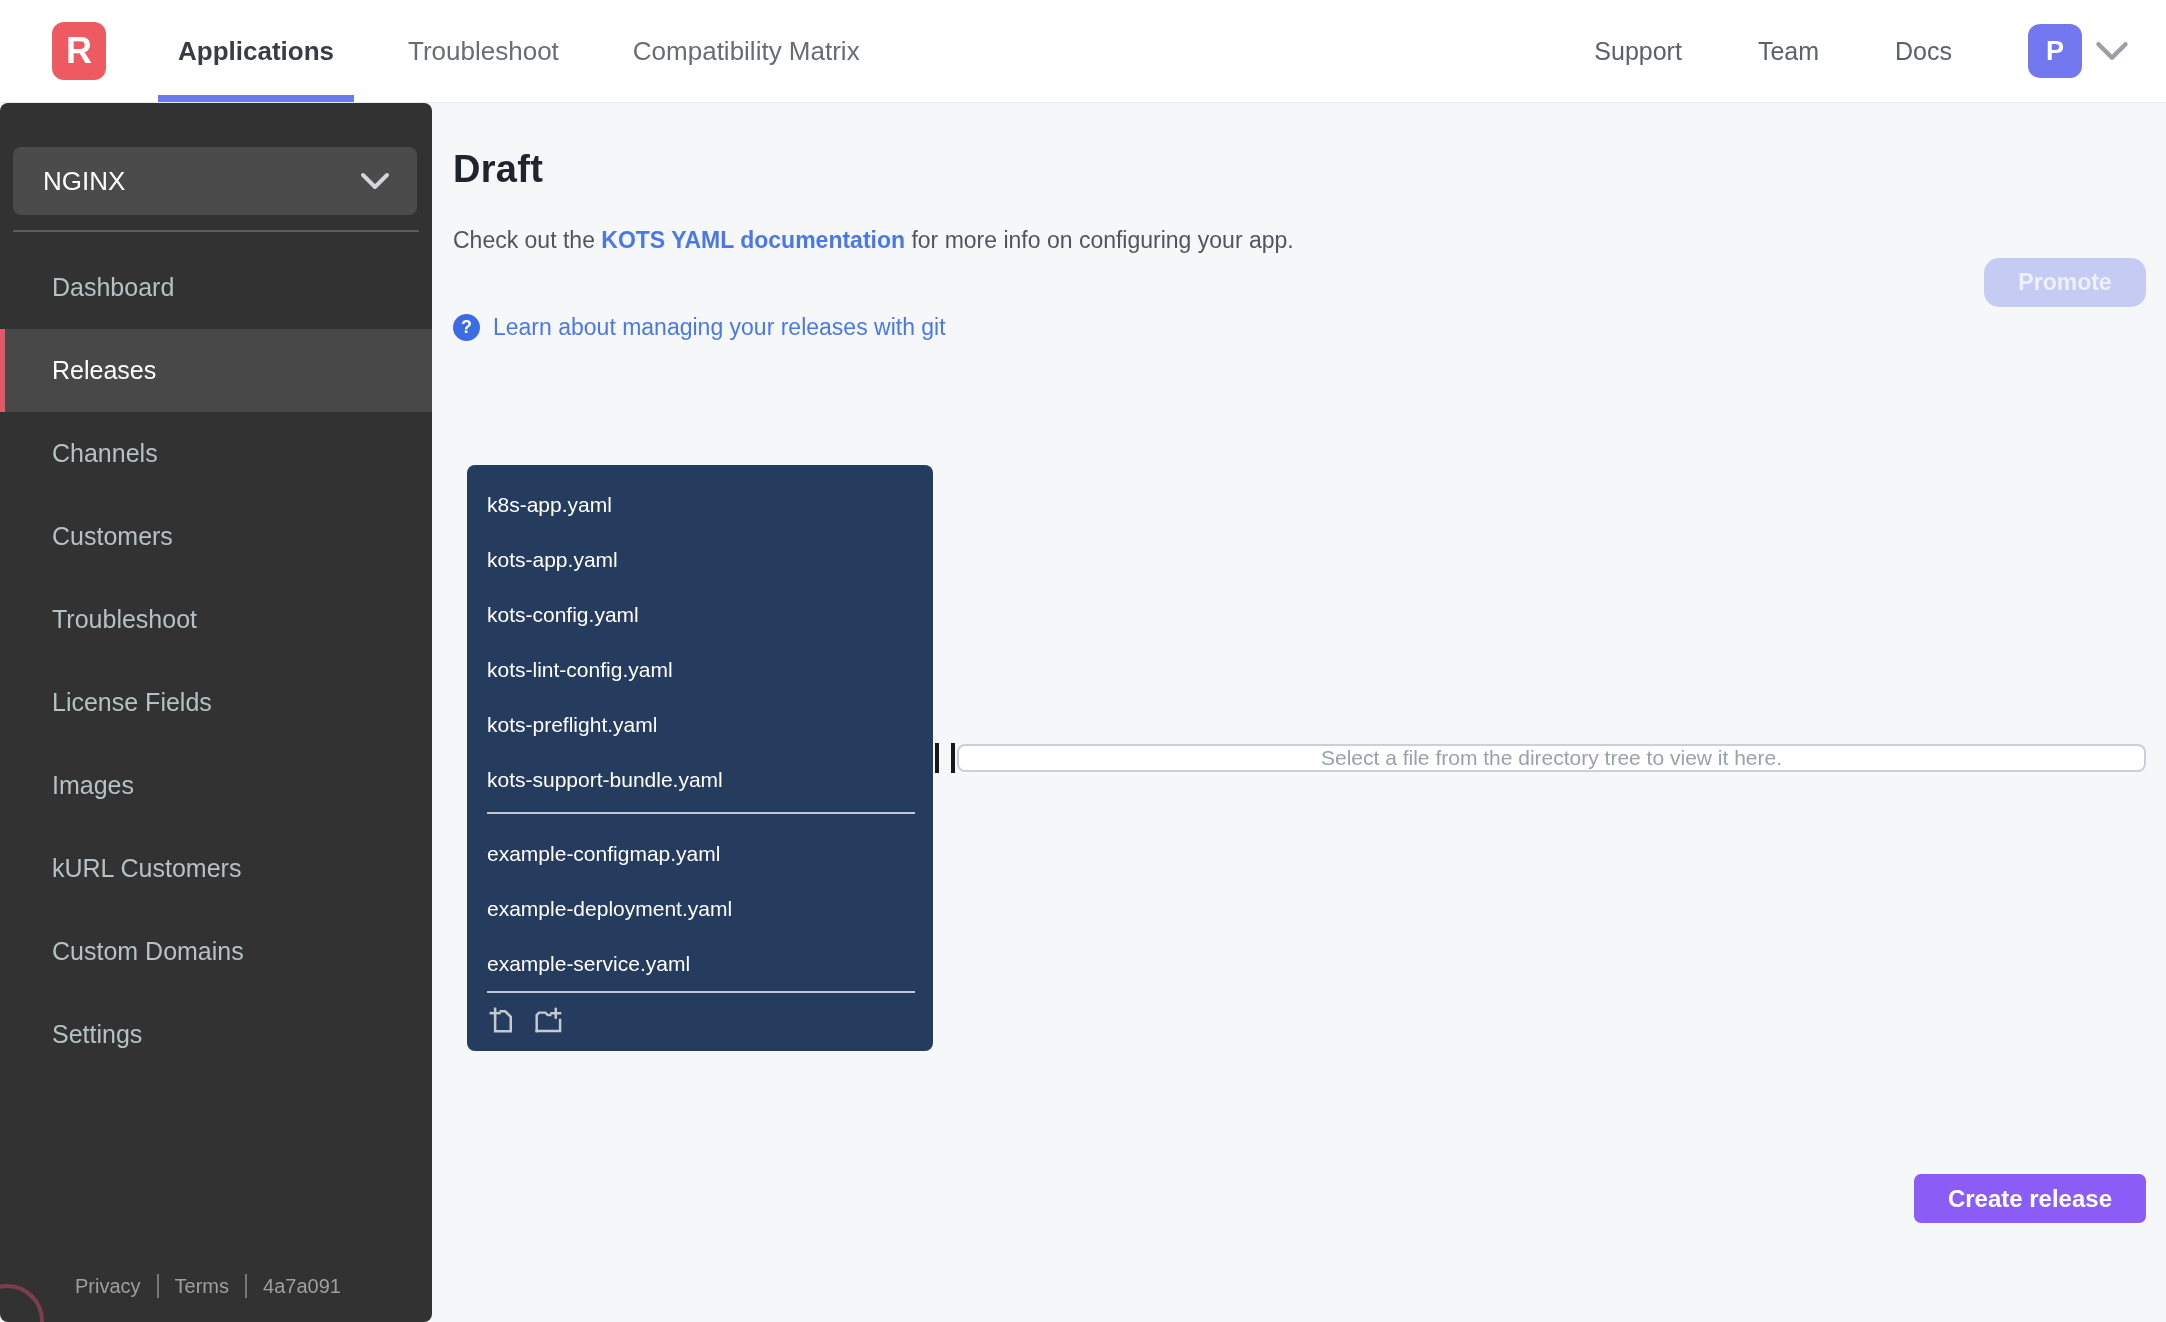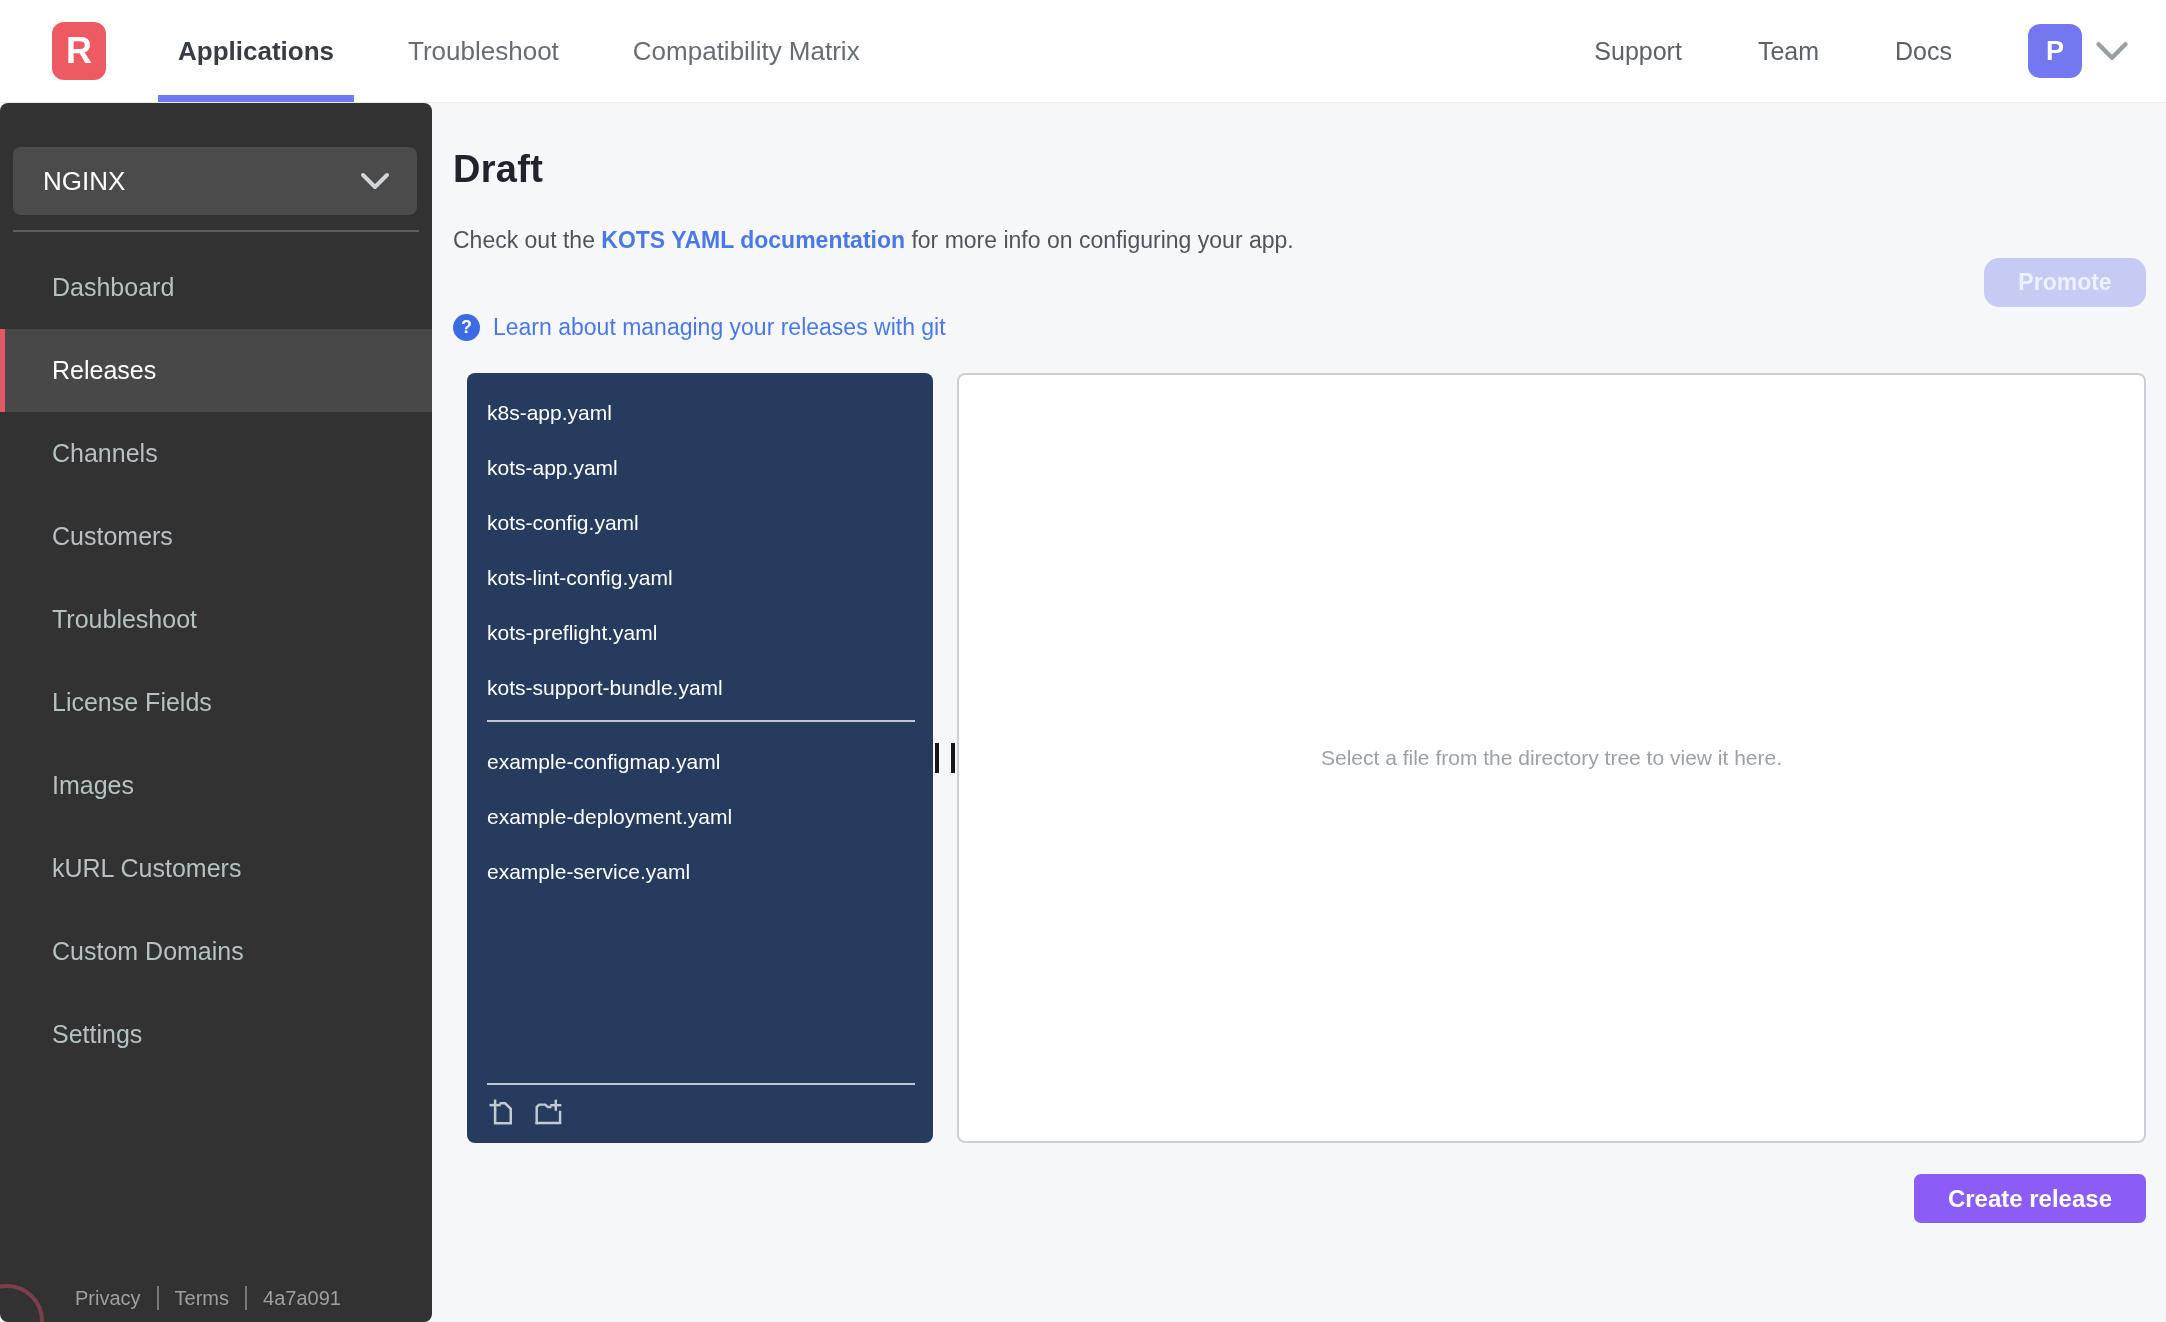--- a/index.html
+++ b/index.html
@@ -61,21 +61,21 @@
   .side-menu { margin-top: 14px; }
   .side-item {
     height: 83px; display: flex; align-items: center; padding-left: 52px;
     font-size: 25px; color: #b5c1c3; cursor: pointer;
   }
   .side-item.active {
     background: #484848; border-left: 5px solid #e4566a; padding-left: 47px;
     color: #ffffff; font-weight: 500;
   }
   .side-footer {
-    position: absolute; bottom: 12px; left: 75px;
+    position: absolute; bottom: 24px; left: 75px;
     display: flex; align-items: center; gap: 16px;
     font-size: 20px; color: #9f9f9f;
   }
   .side-footer .flink { cursor: pointer; }
   .pipe { width: 2px; height: 24px; background: #787878; }
   .arc {
     position: absolute; bottom: -36px; left: -30px; width: 74px; height: 74px;
     border-radius: 50%; border: 4px solid #7e3d4a;
   }
 
@@ -105,21 +105,21 @@
 
   .learn-row { margin-top: 57px; display: flex; align-items: center; gap: 13px; height: 30px; }
   .q-icon {
     width: 27px; height: 27px; border-radius: 50%; background: #3c6ce4;
     color: #fff; font-weight: 700; font-size: 18px; line-height: 1;
     display: flex; align-items: center; justify-content: center; flex: none;
   }
   .learn-link { color: #4a78e8; font-size: 23px; cursor: pointer; text-decoration: none; }
 
   
-  .panes { margin-left: 14px; margin-top: 31px; height: 770px; display: flex; }
+  .panes { margin-left: 14px; margin-top: 31px; height: 770px; display: flex; align-items: center; }
   .tree {
     width: 466px; flex: none; background: #253c5e; border-radius: 8px;
     padding-top: 12px; display: flex; flex-direction: column; color: #fff;
   }
   .tree-item {
     height: 55px; display: flex; align-items: center; padding: 0 20px;
     font-size: 21px; cursor: pointer; white-space: nowrap;
   }
   .tree-sep  { border-top: 2px solid rgba(255,255,255,0.72); margin: 5px 18px 12px 20px; }
   .tree-sep2 { border-top: 2px solid rgba(255,255,255,0.72); margin: 0 18px 0 20px; }

